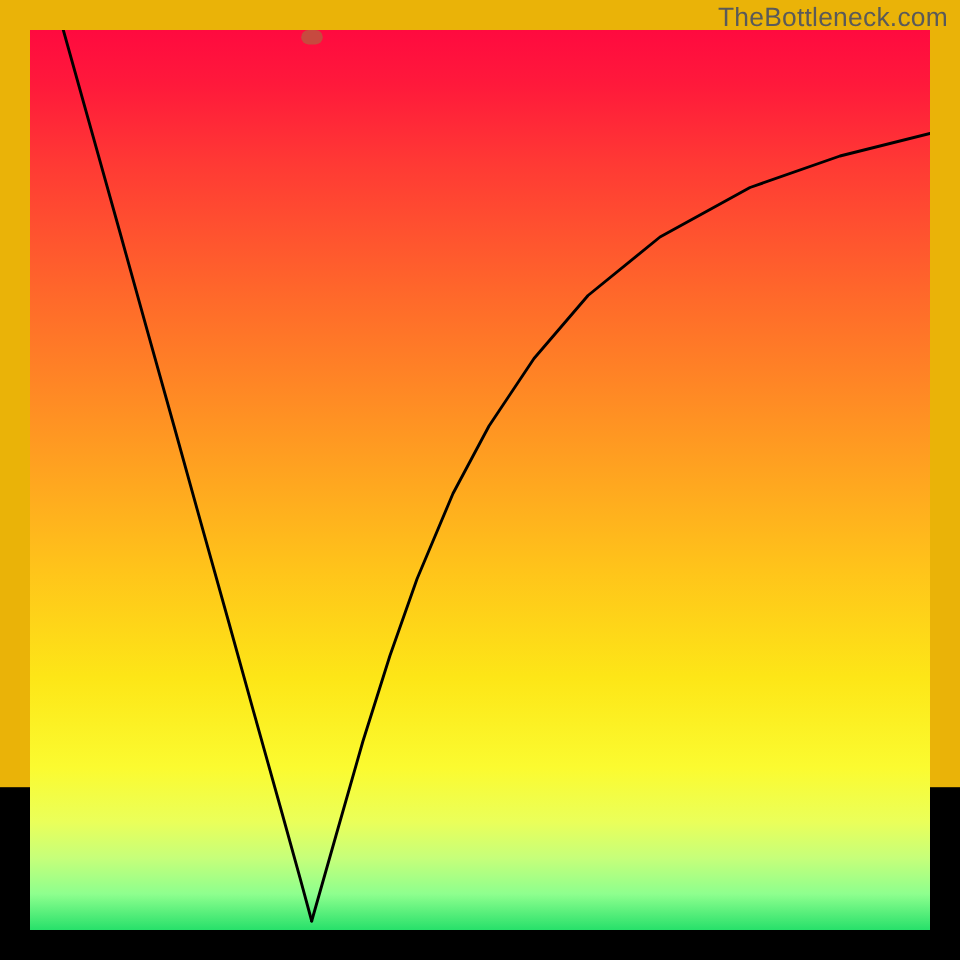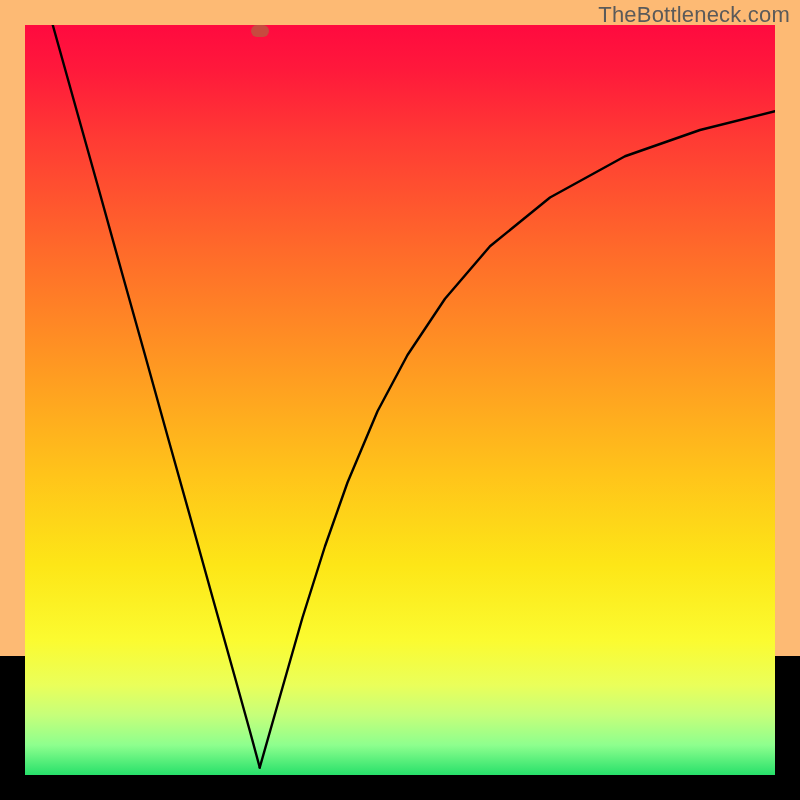--- a/index.html
+++ b/index.html
@@ -8,21 +8,21 @@
     width: 800px;
     height: 800px;
     overflow: hidden;
     background: #000;
     font-family: Arial, Helvetica, sans-serif;
   }
   .frame {
     position: relative;
     width: 800px;
     height: 656px;
-    background: #fdba74;
+    background: #eab308;
   }
   .watermark {
     position: absolute;
     top: 2px;
     right: 10px;
     color: #5a5a5a;
     font-size: 22px;
     font-weight: 500;
     letter-spacing: 0.2px;
     z-index: 10;

